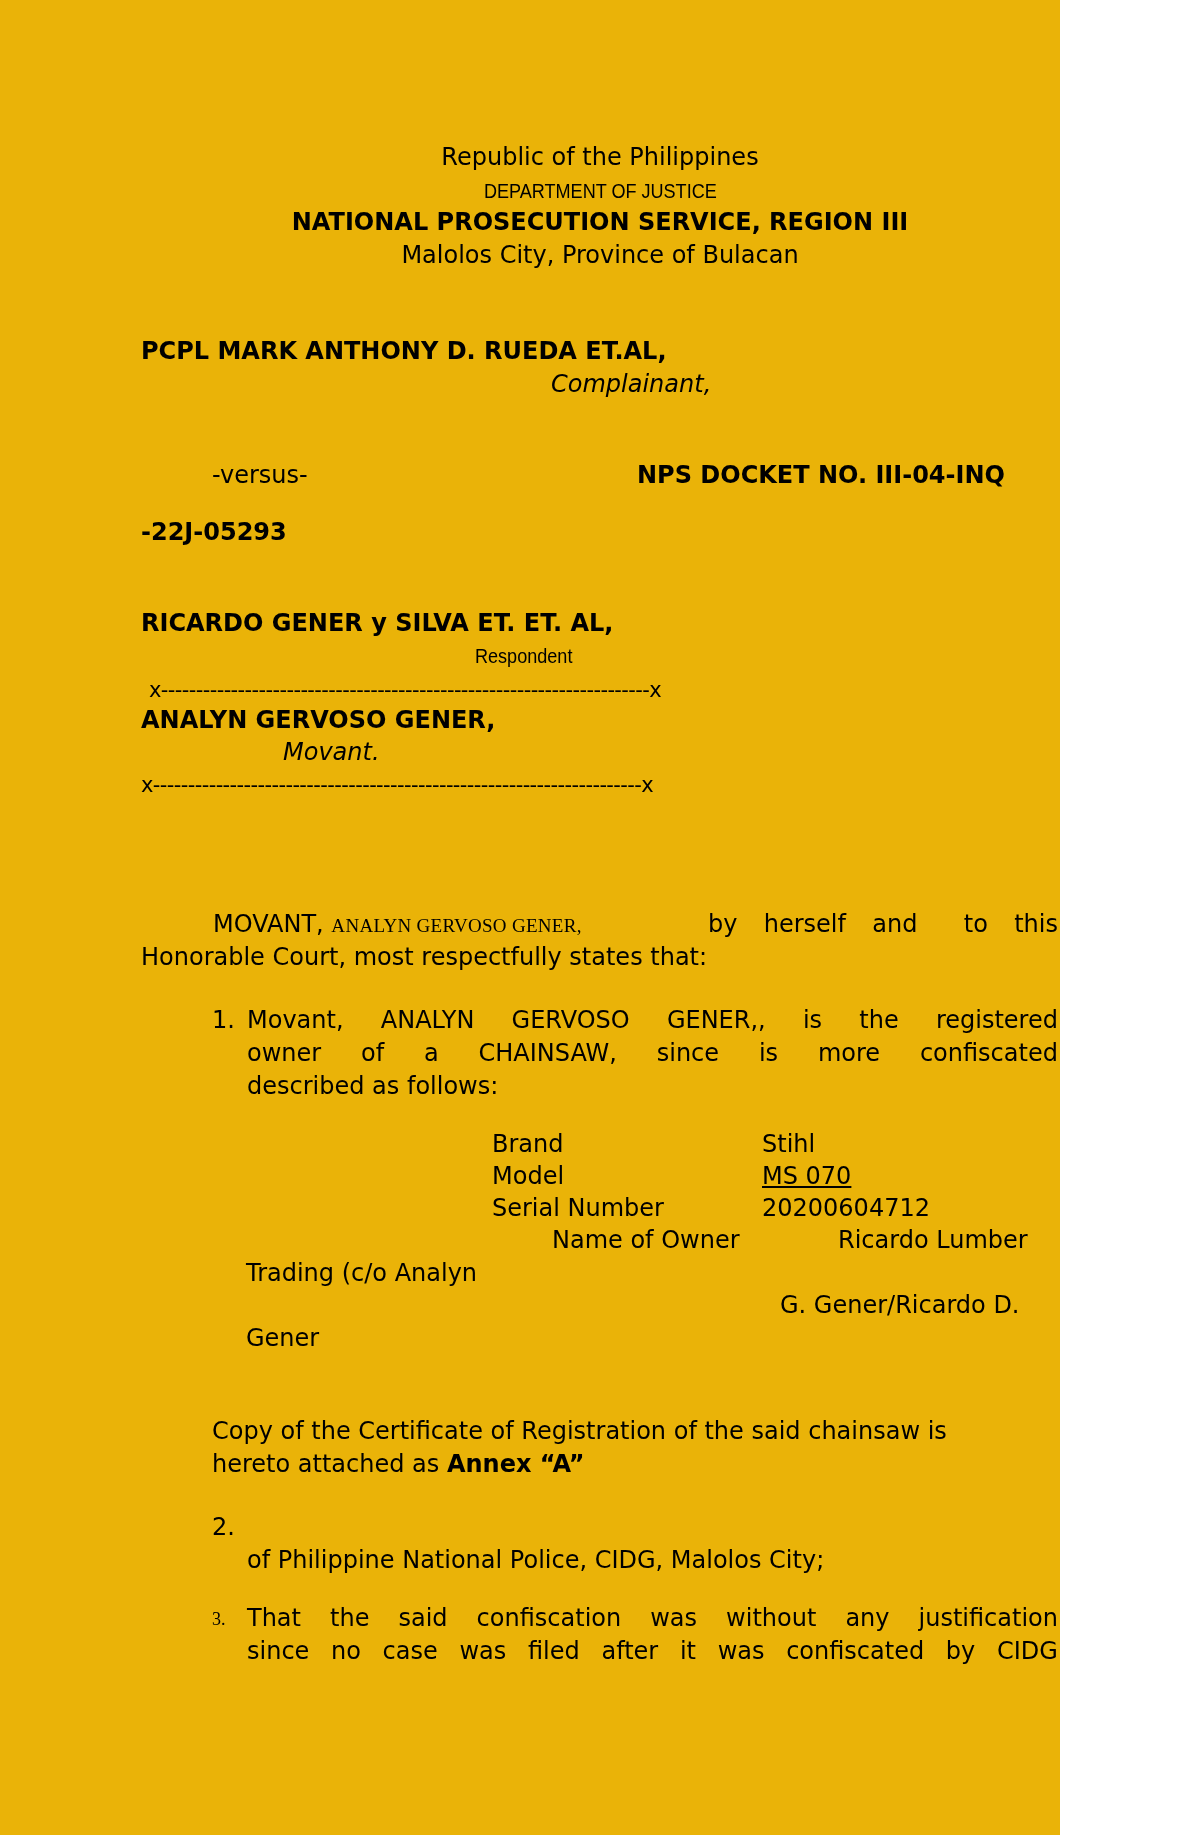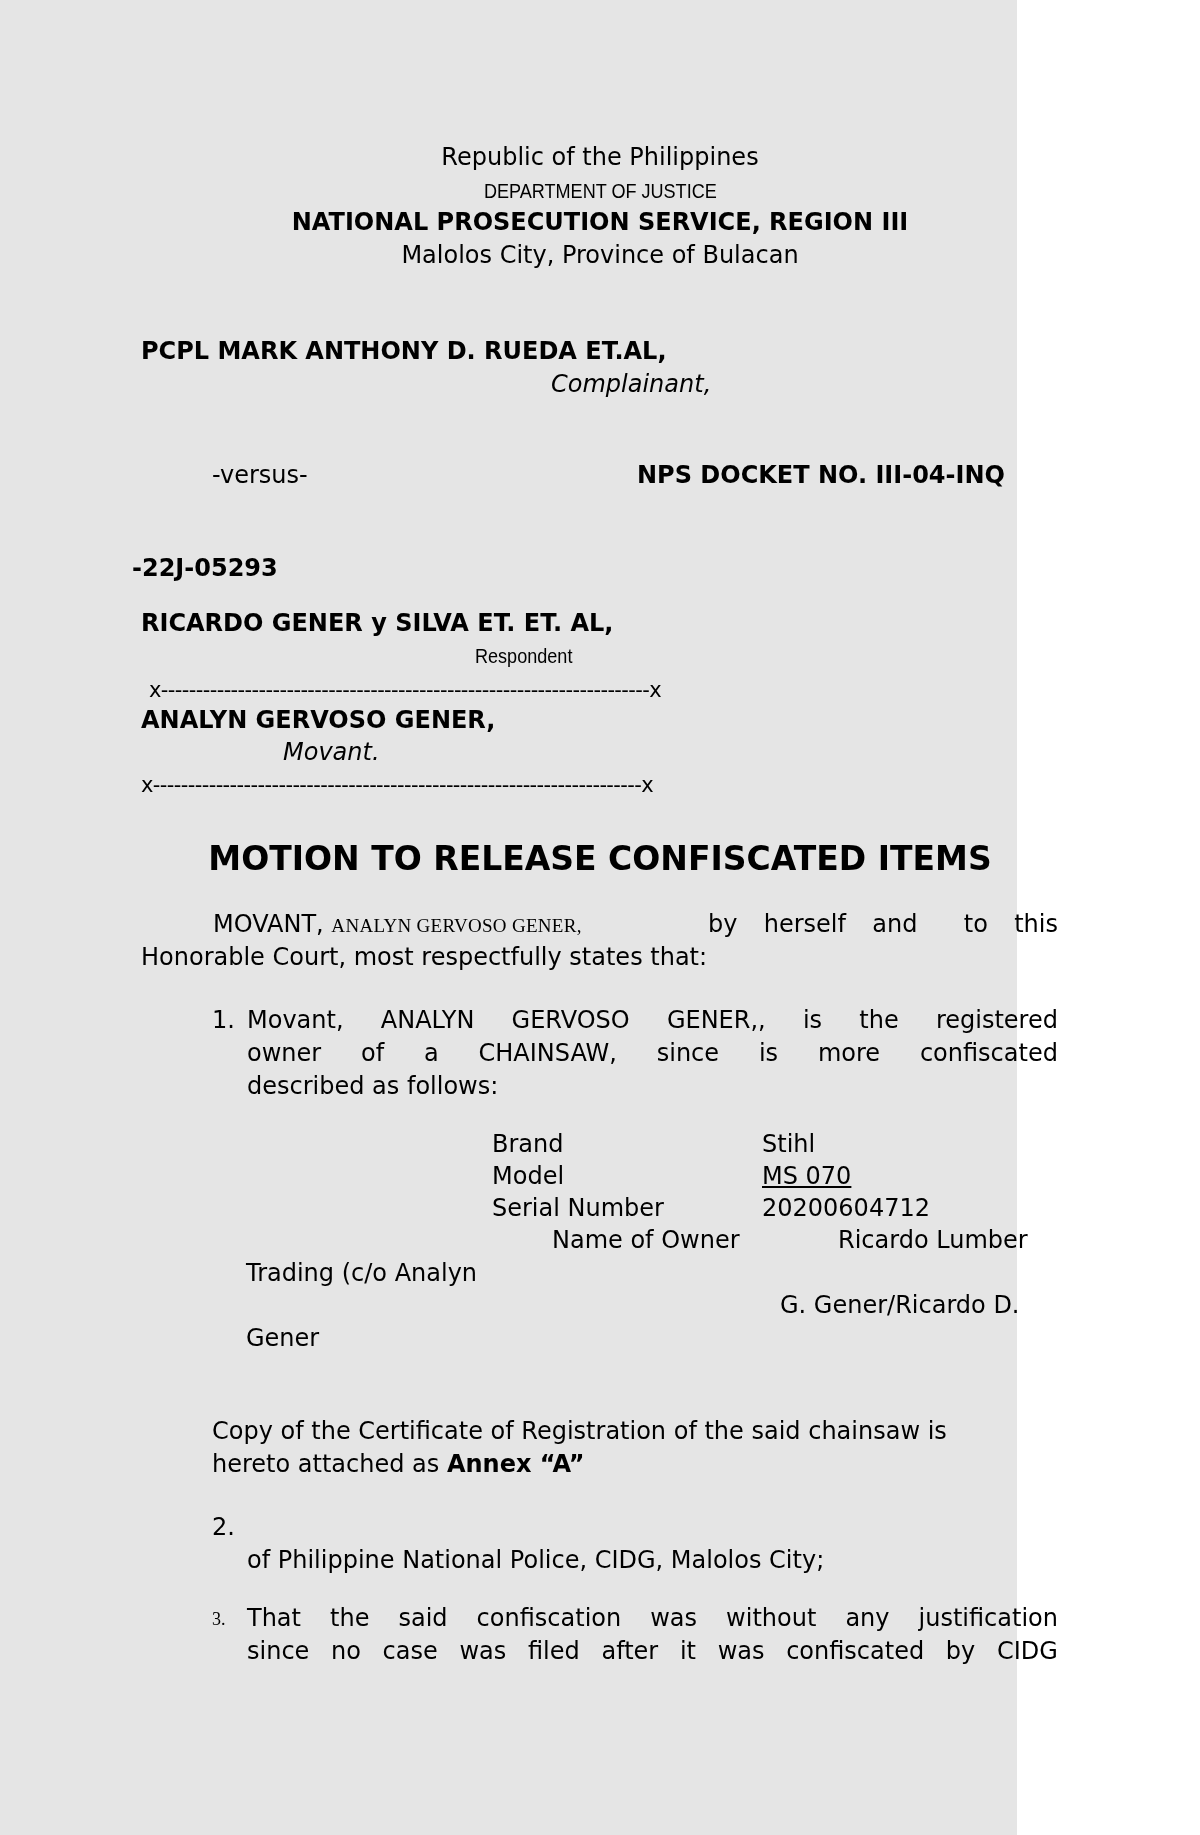--- a/index.html
+++ b/index.html
@@ -1,18 +1,18 @@
 <!DOCTYPE html>
 <html><head>
 <meta charset="utf-8">
 <style>
   html, body { margin:0; padding:0; background:#ffffff; }
   body { width:1200px; height:1835px; position:relative; overflow:hidden;
          font-family:"DejaVu Sans", sans-serif; color:#000; }
-  .page { position:absolute; left:0; top:0; width:984px; height:1835px; background:#e5e5e5;padding-left:33px; }
+  .page { position:absolute; left:0; top:0; width:1060px; height:1835px; background:#eab308; }
   .l { position:absolute; white-space:nowrap; font-size:24px; line-height:30px; }
   .c { left:0; width:1200px; text-align:center; }
   .b { font-weight:bold; }
   .i { font-style:italic; }
   .cond { font-family:"Liberation Sans Narrow","Liberation Sans", sans-serif; transform:scaleX(0.86); transform-origin:center; display:inline-block; }
   .serif { font-family:"Liberation Serif", serif; font-size:19px; letter-spacing:0.3px; }
   .just { position:absolute; display:flex; justify-content:space-between; font-size:24px; line-height:30px; white-space:nowrap; }
   .title { font-size:33px; font-weight:bold; }
   .num { position:absolute; font-size:24px; line-height:30px; }
 </style>
@@ -24,30 +24,29 @@
   <div class="l c" style="top:142px;">Republic of the Philippines</div>
   <div class="l c" style="top:176px; font-size:21px;"><span class="cond">DEPARTMENT OF JUSTICE</span></div>
   <div class="l c b" style="top:207px;">NATIONAL PROSECUTION SERVICE, REGION III</div>
   <div class="l c" style="top:240px;">Malolos City, Province of Bulacan</div>
 
   <div class="l b" style="left:141px; top:336px;">PCPL MARK ANTHONY D. RUEDA ET.AL,</div>
   <div class="l i" style="left:551px; top:369px;">Complainant,</div>
 
   <div class="l" style="left:212px; top:460px;">-versus-</div>
   <div class="l b" style="left:637px; top:460px;">NPS DOCKET NO. III-04-INQ</div>
-  <div class="l b" style="left:132px; top:517px;margin-top:36px;">-22J-05293</div>
+  <div class="l b" style="left:141px; top:517px;">-22J-05293</div>
 
   <div class="l b" style="left:141px; top:608px;">RICARDO GENER y SILVA ET. ET. AL,</div>
   <div class="l" style="left:475px; top:641px; font-size:21px;"><span class="cond" style="transform-origin:left;">Respondent</span></div>
   <div class="l" style="left:149px; top:675px; font-size:21px; letter-spacing:-0.6px;">x----------------------------------------------------------------------x</div>
   <div class="l b" style="left:141px; top:705px;">ANALYN GERVOSO GENER,</div>
   <div class="l i" style="left:283px; top:737px;">Movant.</div>
   <div class="l" style="left:141px; top:770px; font-size:21px; letter-spacing:-0.6px;">x----------------------------------------------------------------------x</div>
 
-  <div class="l c title" style="top:839px; line-height:40px;">MOTION TO RELEASE CONFISCATED ITEMS</div>
 
   <div class="l" style="left:213px; top:909px;">
     <span>MOVANT,</span>
     <span class="serif">ANALYN GERVOSO GENER,</span>
   </div>
   <div class="just" style="left:708px; width:350px; top:909px;">
     <span>by</span>
     <span>herself</span>
     <span>and</span>
     <span style="margin-left:20px;">to</span>

